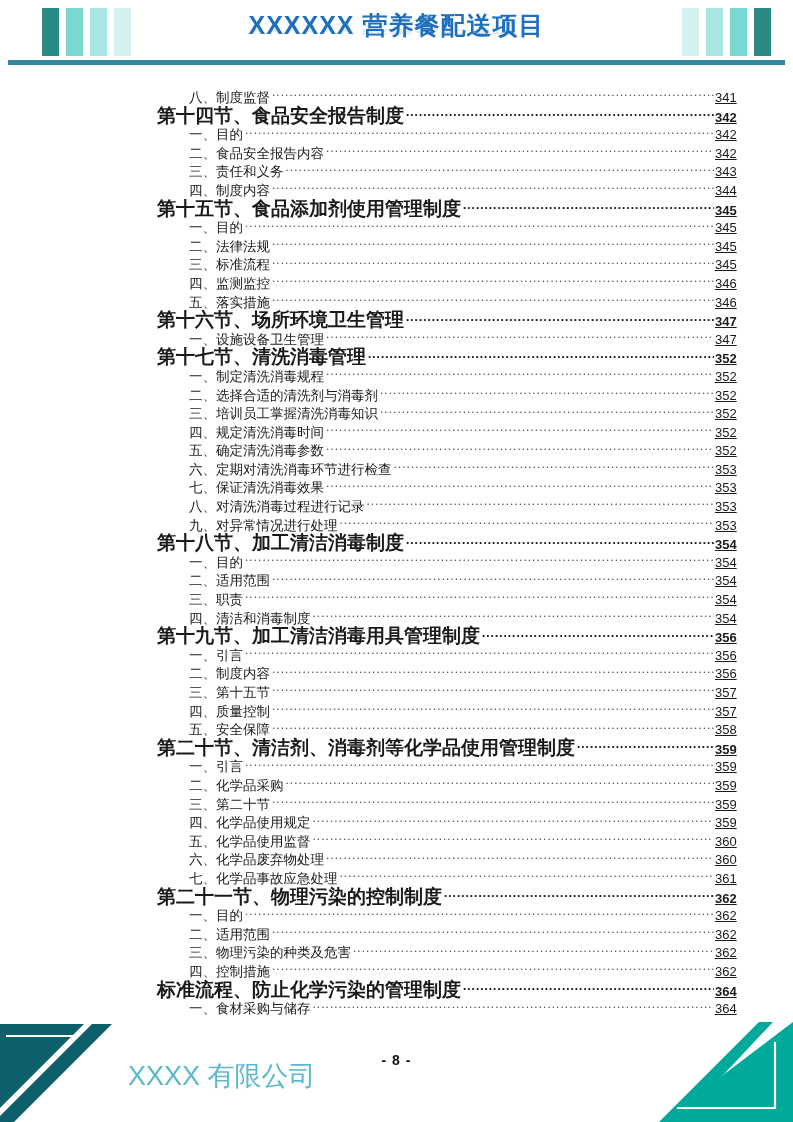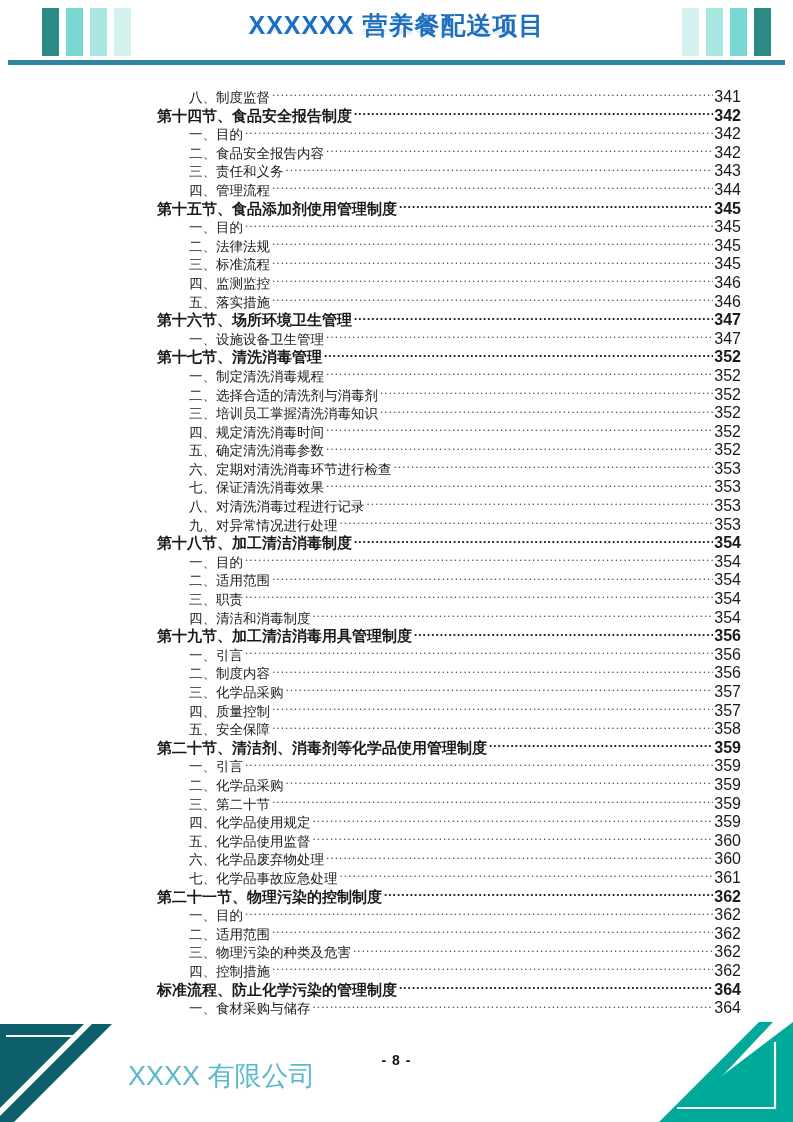--- a/index.html
+++ b/index.html
@@ -119,33 +119,34 @@
     content: "......................................................................................................................................................................";
     position: absolute;
     left: 0;
     bottom: 0;
     letter-spacing: 1.1px;
     font-size: 13px;
     color: #4a4a4a;
   }
   .toc-row .page {
     flex: 0 0 auto;
-    font-size: 16px;
+    font-size: 13px;
     font-family: "Liberation Sans", "DejaVu Sans", sans-serif;
-    text-align: right;
+    text-align: left;
     min-width: 26px;
+    text-decoration: underline;
   }
 
   
   .toc-row.lvl1 {
     padding-left: 157px;
     padding-right: 52px;
     font-weight: 700;
   }
-  .toc-row.lvl1 .label { font-weight: 700; font-size: 15px; }
+  .toc-row.lvl1 .label { font-weight: 700; font-size: 19px; }
   .toc-row.lvl1 .page  { font-weight: 700; }
   .toc-row.lvl1 .leader::after { color: #111; font-weight: 700; letter-spacing: 1.05px; }
 
   
   .toc-row.lvl2 {
     padding-left: 189px;
     padding-right: 52px;
     font-weight: 400;
   }
   .toc-row.lvl2 .leader::after { color: #555; }
@@ -260,21 +261,21 @@
         <span class="label">二、食品安全报告内容</span>
         <span class="leader"></span>
         <span class="page">342</span>
       </div>
       <div class="toc-row lvl2">
         <span class="label">三、责任和义务</span>
         <span class="leader"></span>
         <span class="page">343</span>
       </div>
       <div class="toc-row lvl2">
-        <span class="label">四、管理流程</span>
+        <span class="label">四、制度内容</span>
         <span class="leader"></span>
         <span class="page">344</span>
       </div>
       <div class="toc-row lvl1">
         <span class="label">第十五节、食品添加剂使用管理制度</span>
         <span class="leader"></span>
         <span class="page">345</span>
       </div>
       <div class="toc-row lvl2">
         <span class="label">一、目的</span>
@@ -395,21 +396,21 @@
         <span class="label">一、引言</span>
         <span class="leader"></span>
         <span class="page">356</span>
       </div>
       <div class="toc-row lvl2">
         <span class="label">二、制度内容</span>
         <span class="leader"></span>
         <span class="page">356</span>
       </div>
       <div class="toc-row lvl2">
-        <span class="label">三、化学品采购</span>
+        <span class="label">三、第十五节</span>
         <span class="leader"></span>
         <span class="page">357</span>
       </div>
       <div class="toc-row lvl2">
         <span class="label">四、质量控制</span>
         <span class="leader"></span>
         <span class="page">357</span>
       </div>
       <div class="toc-row lvl2">
         <span class="label">五、安全保障</span>

